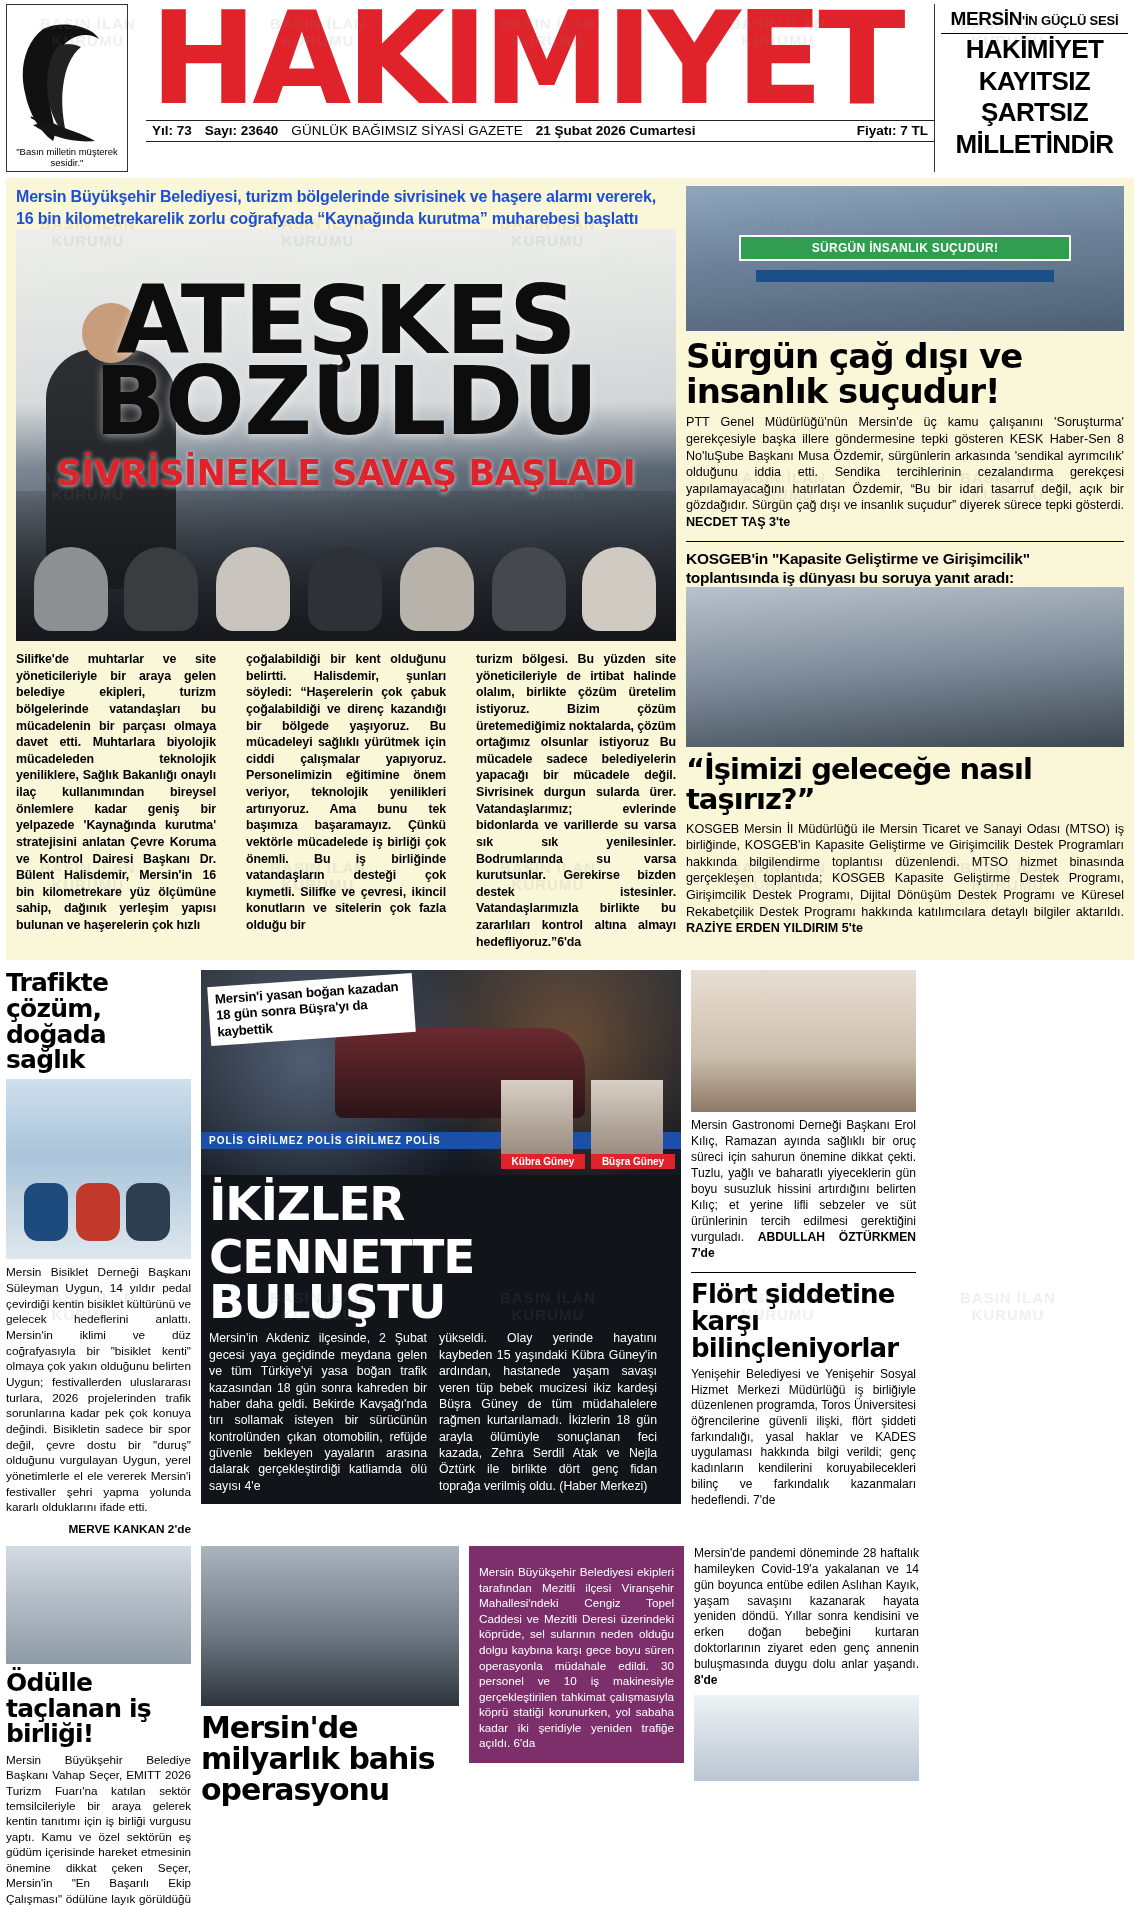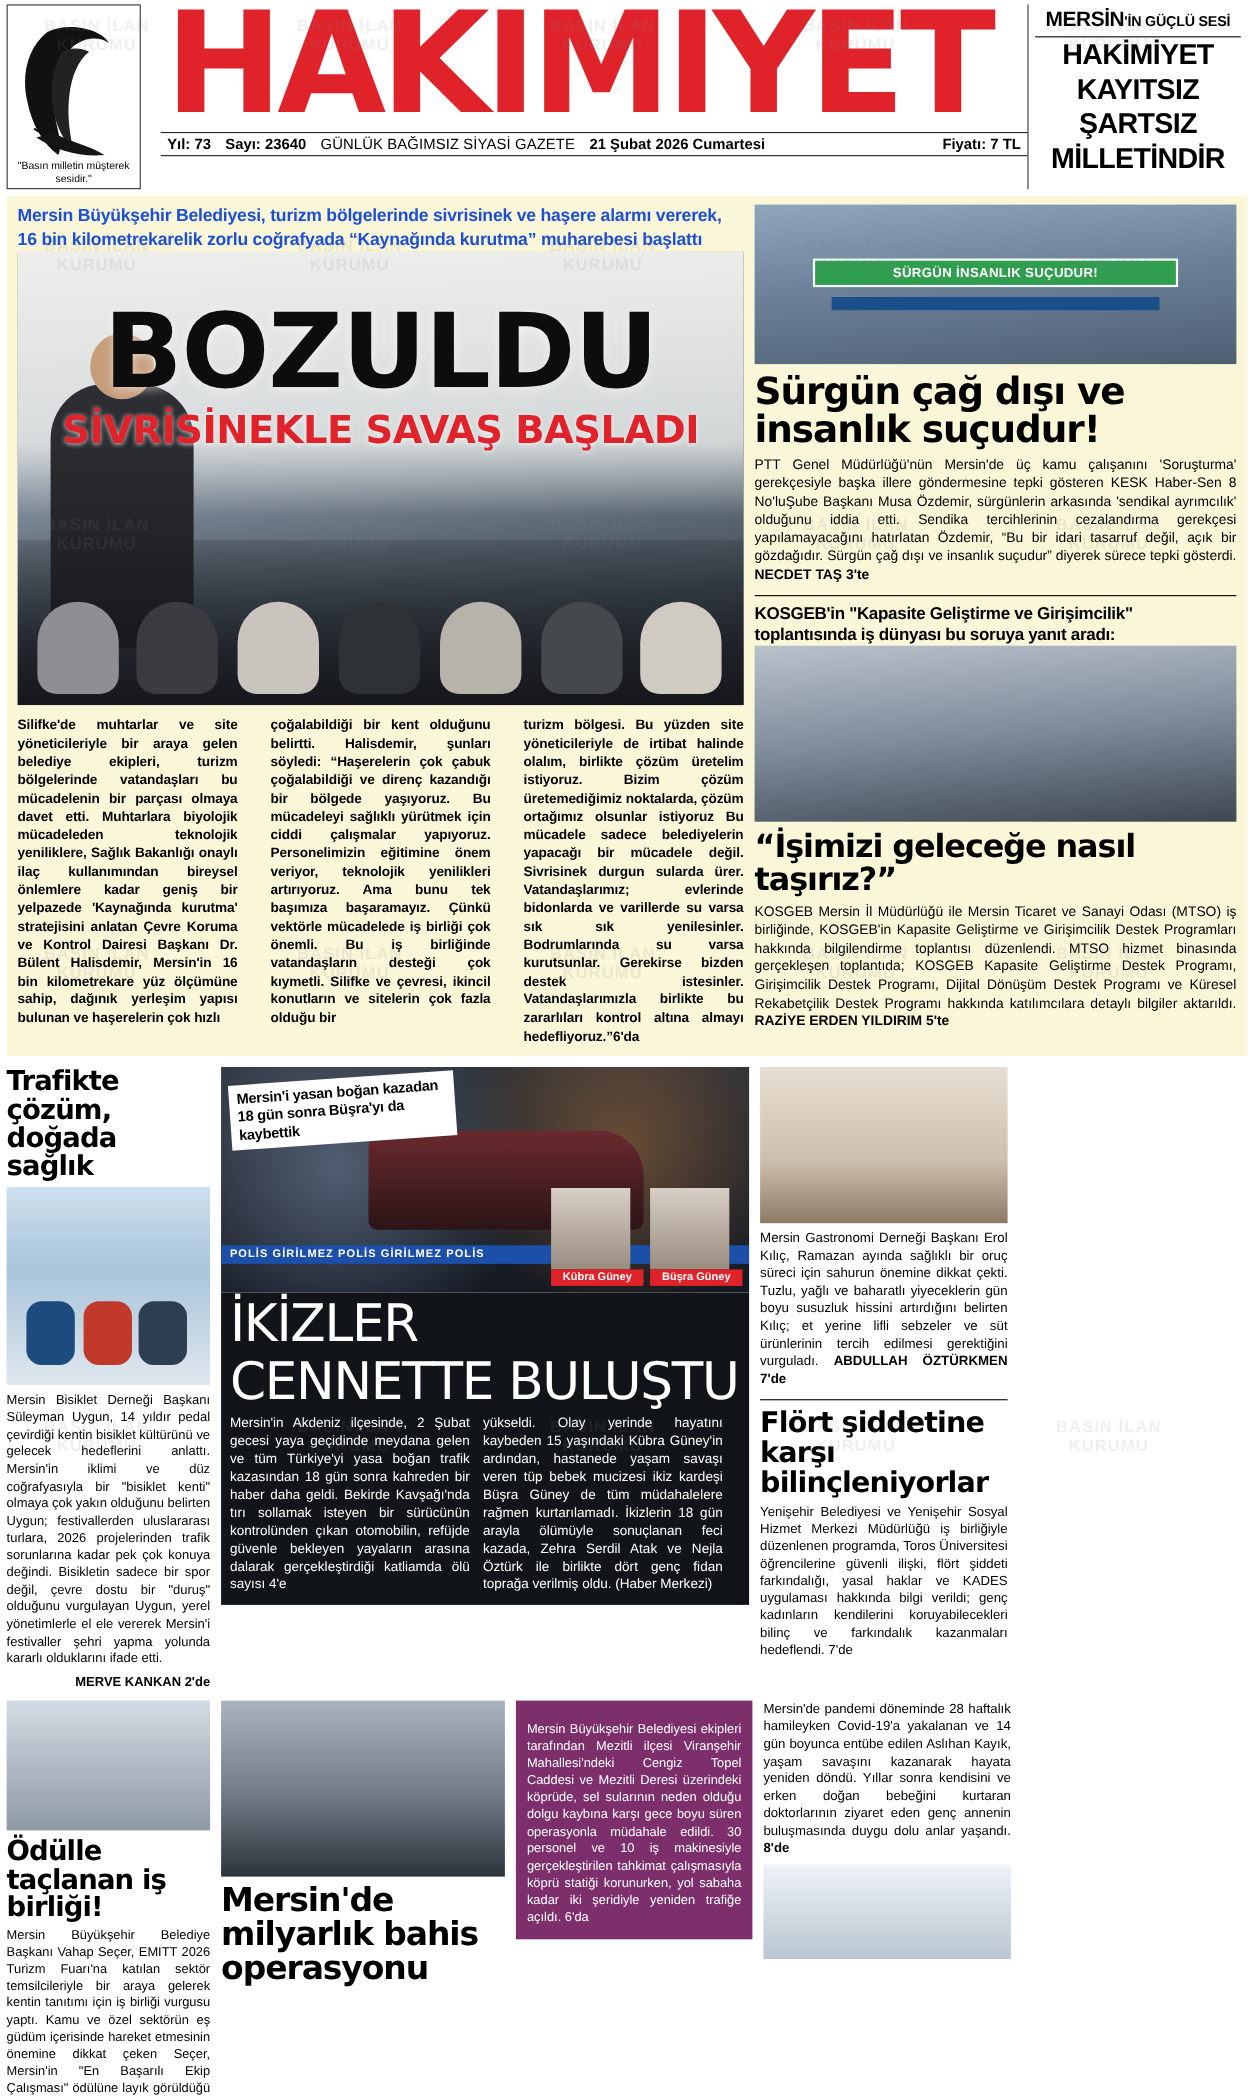--- a/index.html
+++ b/index.html
@@ -169,21 +169,21 @@
   .sticker {
     position:absolute; left:8px; top:10px; width:205px; background:#fff;
     transform:rotate(-4deg); padding:5px 7px; font-weight:bold; font-size:13.2px;
     line-height:1.24; letter-spacing:-0.2px;
   }
   .portraits { position:absolute; right:6px; bottom:6px; display:flex; gap:6px; }
   .portrait { width:84px; }
   .portrait .ph { width:72px; height:74px; background:linear-gradient(180deg,#d8cfc6,#9a8c7f); }
   .portrait .nm { background:#e0232b; color:#fff; font-size:10px; font-weight:bold; text-align:center; padding:2px 0; }
   .twins-h {
-    font-family:"DejaVu Sans", sans-serif; font-weight:normal; color:#fff;
+    font-family:"DejaVu Sans", sans-serif; font-weight:bold; color:#fff;
     font-size:47px; line-height:0.96; letter-spacing:-1.2px; padding:6px 8px 2px;
   }
   .twins-wrap { background:#111418; }
   .twins-cols { display:flex; gap:12px; color:#fff; padding:4px 8px 10px; }
   .twins-col { width:218px; font-size:12.3px; line-height:1.33; text-align:justify; }
 
   .col-formul { width:225px; }
   .formul-h {
     font-family:"DejaVu Sans", sans-serif; font-weight:bold; font-size:31px;
     line-height:1.0; letter-spacing:-1px;
@@ -277,20 +277,21 @@
         <div class="chairs">
           <div class="head" style="left:18px;background:#8e8f93;"></div>
           <div class="head" style="left:108px;background:#3a3c40;"></div>
           <div class="head" style="left:200px;background:#c9c5be;"></div>
           <div class="head" style="left:292px;background:#2e3136;"></div>
           <div class="head" style="left:384px;background:#b7b2aa;"></div>
           <div class="head" style="left:476px;background:#45484d;"></div>
           <div class="head" style="left:566px;background:#cfcac2;"></div>
         </div>
         <div class="headline-overlay">
+          <div class="h-big">ATEŞKES</div>
           <div class="h-big">BOZULDU</div>
           <div class="h-red">SİVRİSİNEKLE SAVAŞ BAŞLADI</div>
         </div>
       </div>
 
       <div class="lead-cols">
         <div class="lead-col">Silifke'de muhtarlar ve site yöneticileriyle bir araya gelen belediye ekipleri, turizm bölgelerinde vatandaşları bu mücadelenin bir parçası olmaya davet etti. Muhtarlara biyolojik mücadeleden teknolojik yeniliklere, Sağlık Bakanlığı onaylı ilaç kullanımından bireysel önlemlere kadar geniş bir yelpazede 'Kaynağında kurutma' stratejisini anlatan Çevre Koruma ve Kontrol Dairesi Başkanı Dr. Bülent Halisdemir, Mersin'in 16 bin kilometrekare yüz ölçümüne sahip, dağınık yerleşim yapısı bulunan ve haşerelerin çok hızlı</div>
         <div class="lead-col">çoğalabildiği bir kent olduğunu belirtti. Halisdemir, şunları söyledi: “Haşerelerin çok çabuk çoğalabildiği ve direnç kazandığı bir bölgede yaşıyoruz. Bu mücadeleyi sağlıklı yürütmek için ciddi çalışmalar yapıyoruz. Personelimizin eğitimine önem veriyor, teknolojik yenilikleri artırıyoruz. Ama bunu tek başımıza başaramayız. Çünkü vektörle mücadelede iş birliği çok önemli. Bu iş birliğinde vatandaşların desteği çok kıymetli. Silifke ve çevresi, ikincil konutların ve sitelerin çok fazla olduğu bir</div>
         <div class="lead-col">turizm bölgesi. Bu yüzden site yöneticileriyle de irtibat halinde olalım, birlikte çözüm üretelim istiyoruz. Bizim çözüm üretemediğimiz noktalarda, çözüm ortağımız olsunlar istiyoruz Bu mücadele sadece belediyelerin yapacağı bir mücadele değil. Sivrisinek durgun sularda ürer. Vatandaşlarımız; evlerinde bidonlarda ve varillerde su varsa sık sık yenilesinler. Bodrumlarında su varsa kurutsunlar. Gerekirse bizden destek istesinler. Vatandaşlarımızla birlikte bu zararlıları kontrol altına almayı hedefliyoruz.”6'da</div>
       </div>

